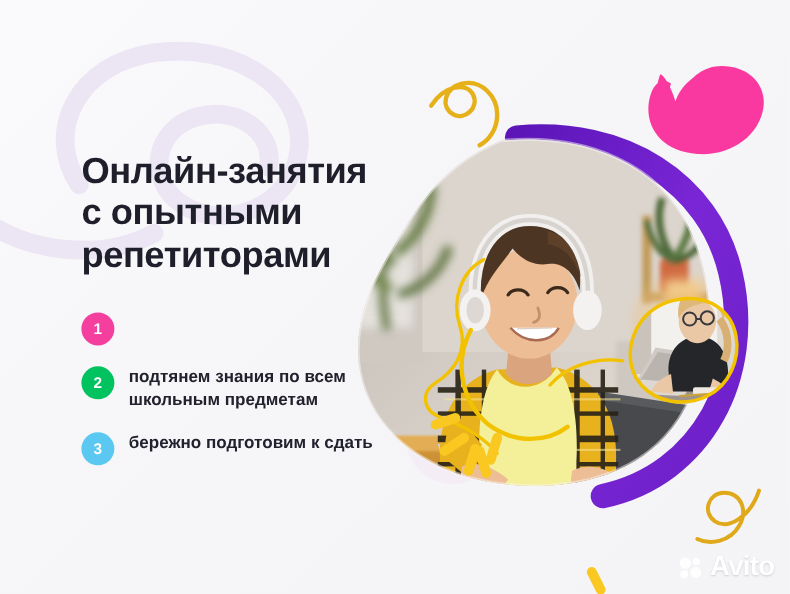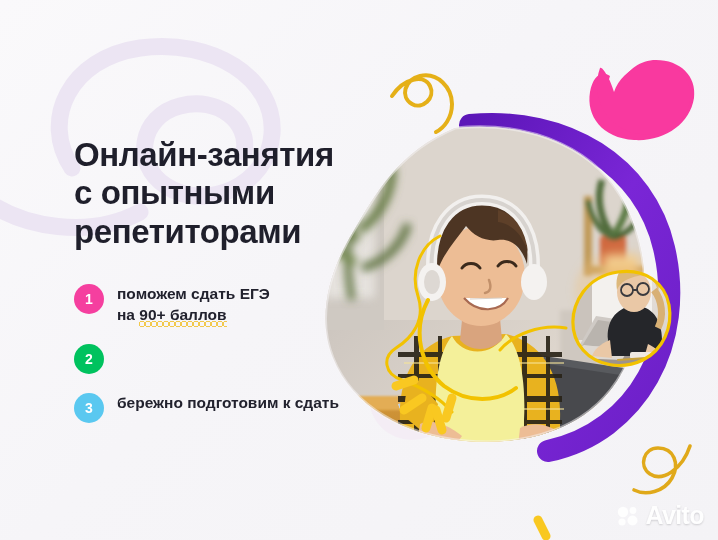--- a/index.html
+++ b/index.html
@@ -388,26 +388,26 @@
   </svg>
 
   <div class="headline">Онлайн-занятия
 с опытными
 репетиторами</div>
 
   <div class="bullets">
 
     <div class="bullet">
       <div class="bnum" style="background:#f53f9f;">1</div>
-      <div class="btext"><span>поможем сдать ЕГЭ
-на </span><span class="hl">90+ баллов</span></div>
     </div>
 
     <div class="bullet">
       <div class="bnum" style="background:#00c25e;">2</div>
+      <div class="btext"><span>подтянем знания по всем
+школьным предметам</span></div>
     </div>
 
     <div class="bullet">
       <div class="bnum" style="background:#5ac8f0;">3</div>
       <div class="btext"><span>бережно подготовим к сдать</span></div>
     </div>
 
   </div>
 
   <div class="avito">

